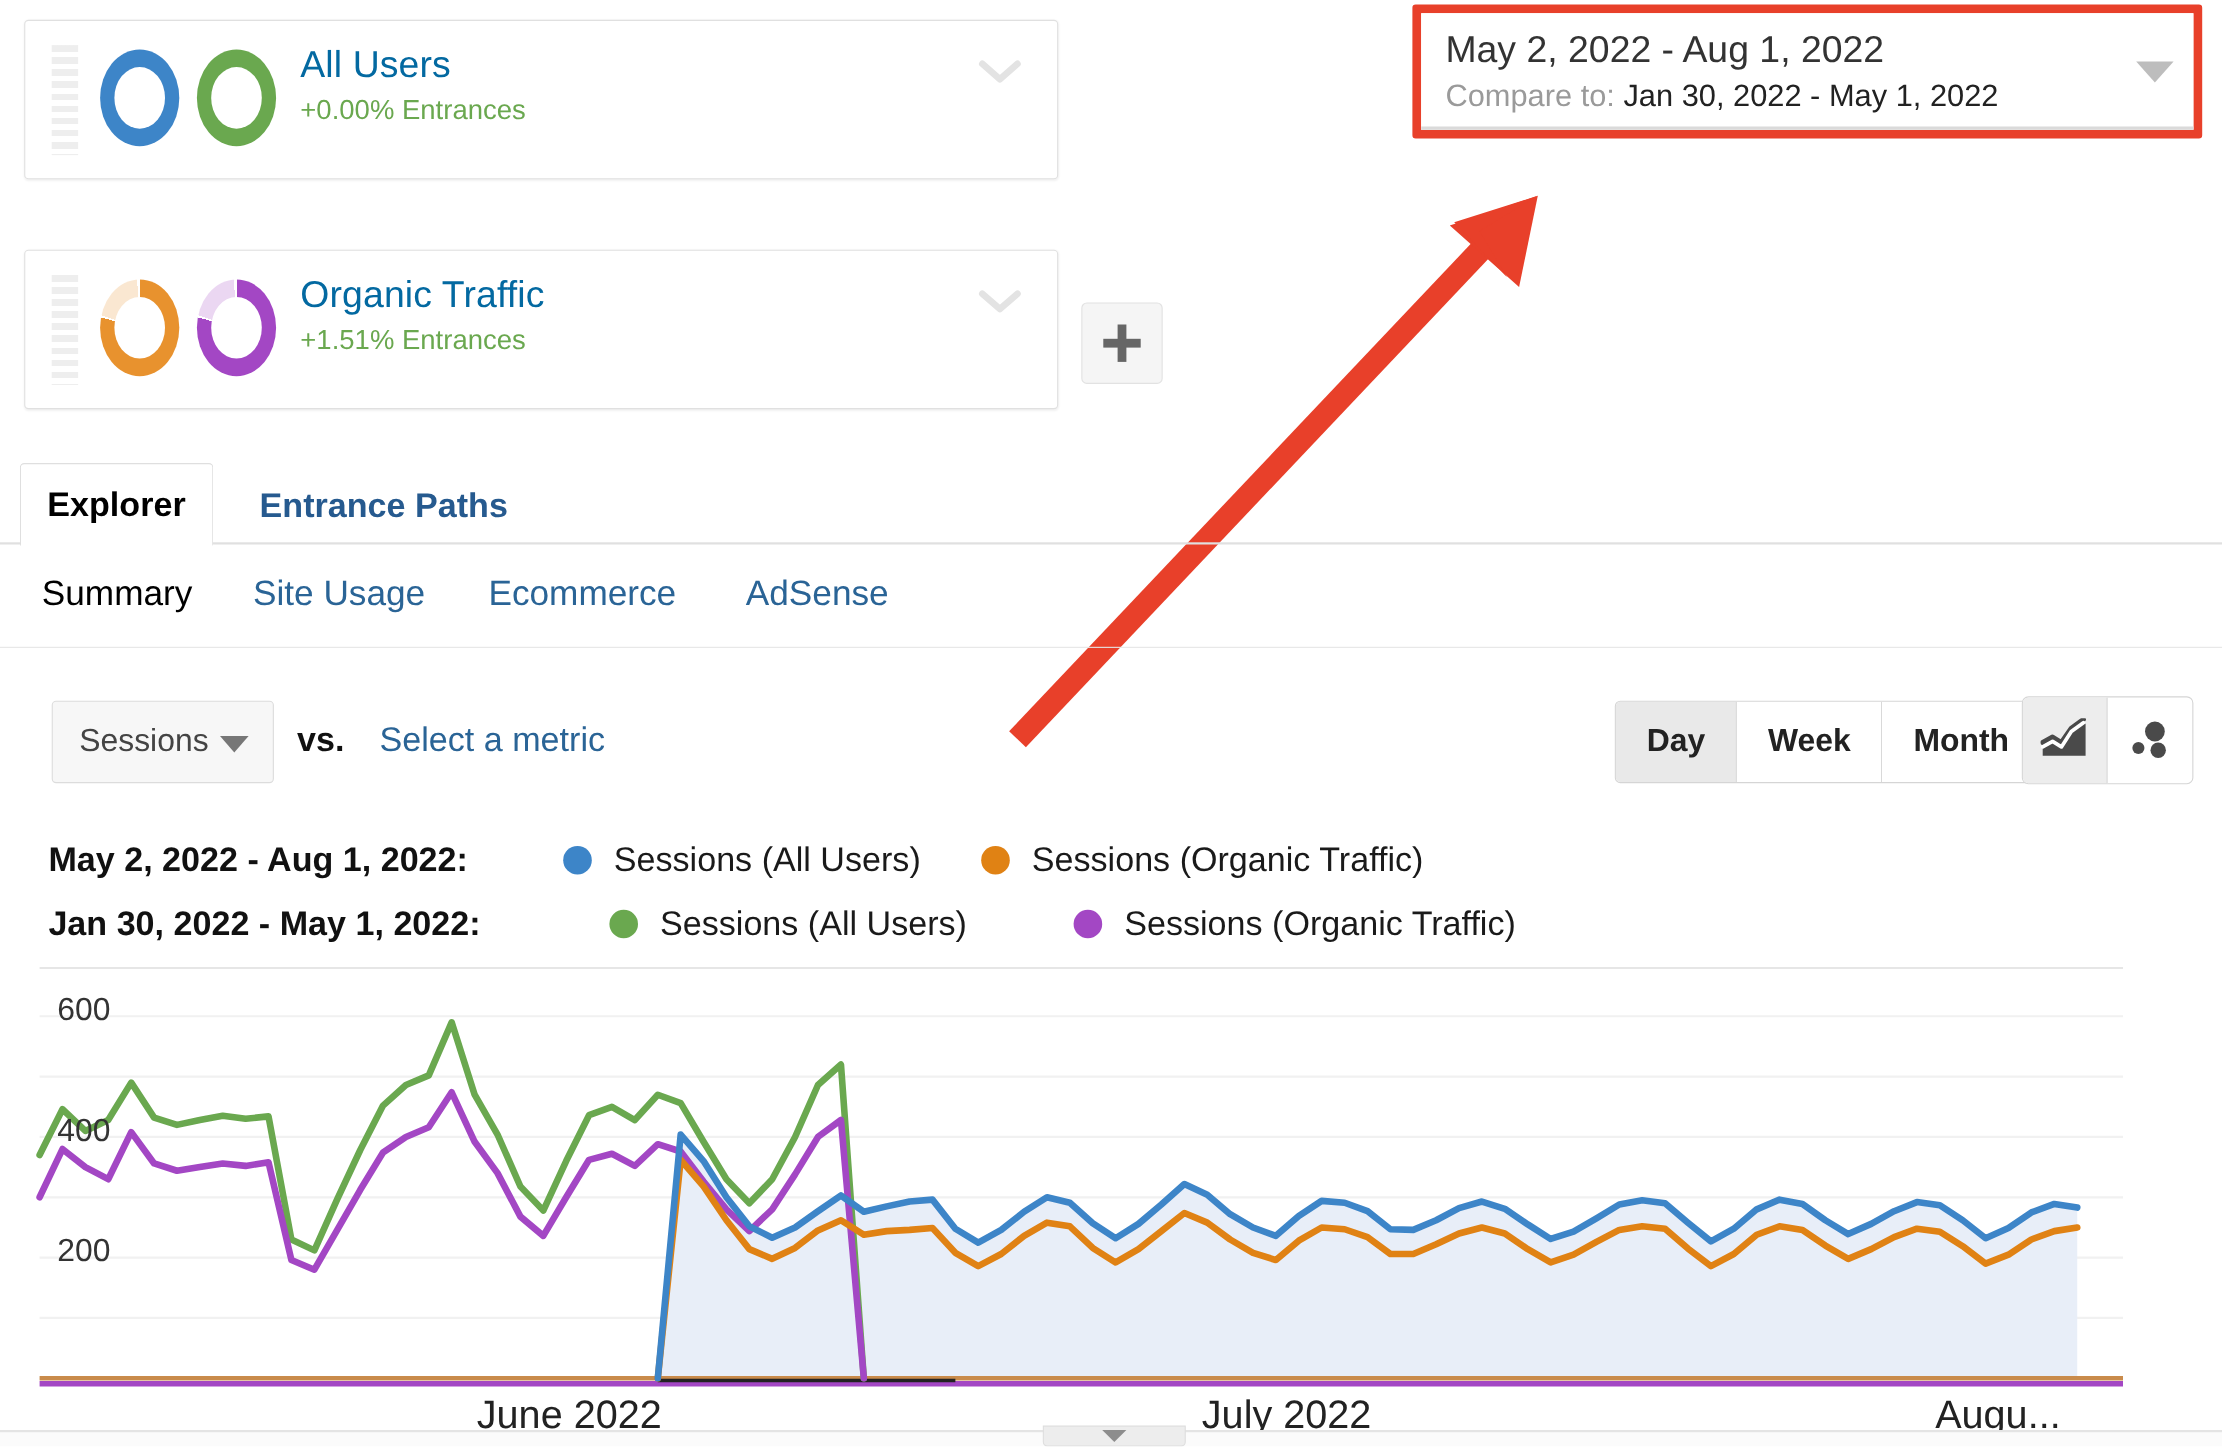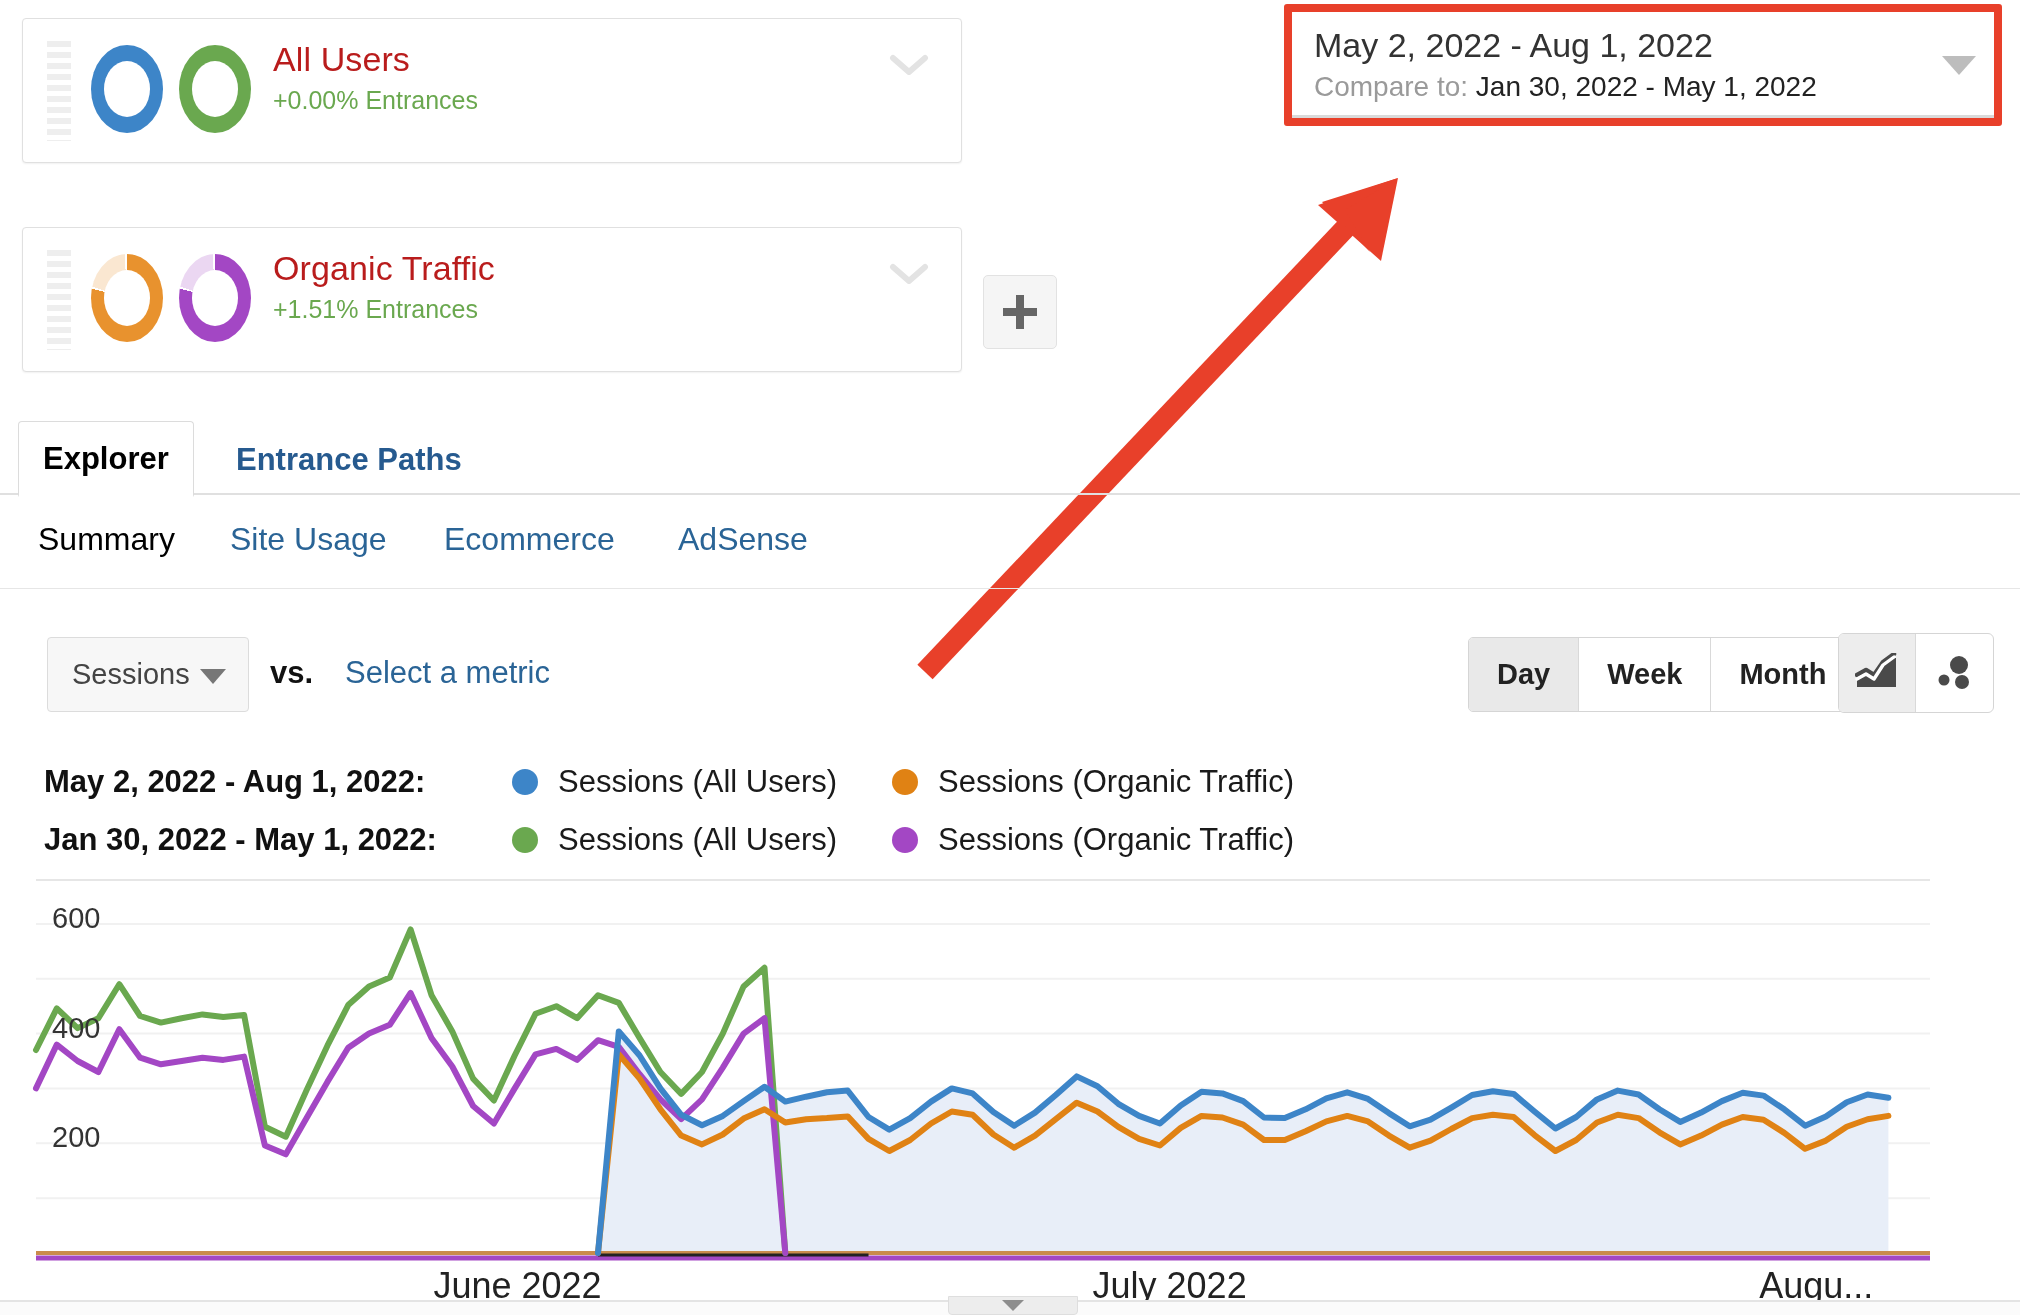--- a/index.html
+++ b/index.html
@@ -51,21 +51,21 @@
   .donut .hole{
     position:absolute; left:13px; top:16px;
     width:46px; height:56px;
     border-radius:50%;
     background:#fff;
   }
   .donut.d1{ left:0; }
   .donut.d2{ left:88px; }
 
   .seg-text{ position:absolute; left:250px; top:20px; }
-  .seg-title{ font-size:34px; color:#b91c1c; line-height:1.2; letter-spacing:.1px; }
+  .seg-title{ font-size:34px; color:#0369a1; line-height:1.2; letter-spacing:.1px; }
   .seg-sub{ font-size:25px; color:#6aa84f; margin-top:6px; }
 
   .chevron{
     position:absolute; right:32px; top:34px;
     width:40px; height:24px;
     color:#e3e3e3;
   }
   .chevron svg{ width:40px; height:24px; display:block; }
 
   .add-segment-btn{
@@ -203,21 +203,21 @@
     border-right:1px solid #d9d9d9;
     cursor:pointer;
   }
   .ct-btn:last-child{ border-right:none; }
   .ct-btn.active{ background:#ededed; }
 
   
   .legend{ position:absolute; left:0; top:750px; width:2020px; height:105px; }
   .legend-row{ position:absolute; left:44px; height:50px; display:flex; align-items:flex-end; }
   .legend-row.r1{ top:0; }
-  .legend-row.r2{ top:58px; }
+  .legend-row.r2{ top:58px;gap:42px; }
   .legend-range{ font-size:31px; font-weight:bold; color:#111; width:468px; }
   .legend-item{ display:flex; align-items:center; }
   .legend-item.i1{ width:380px; }
   .legend-dot{ width:26px; height:26px; border-radius:50%; margin-right:20px; flex:none; }
   .legend-label{ font-size:31px; color:#1a1a1a; white-space:nowrap; }
 
   
   .chart-wrap{ position:absolute; left:0; top:862px; width:2020px; height:420px; }
   .chart-svg{ display:block; }
   .y-tick{

